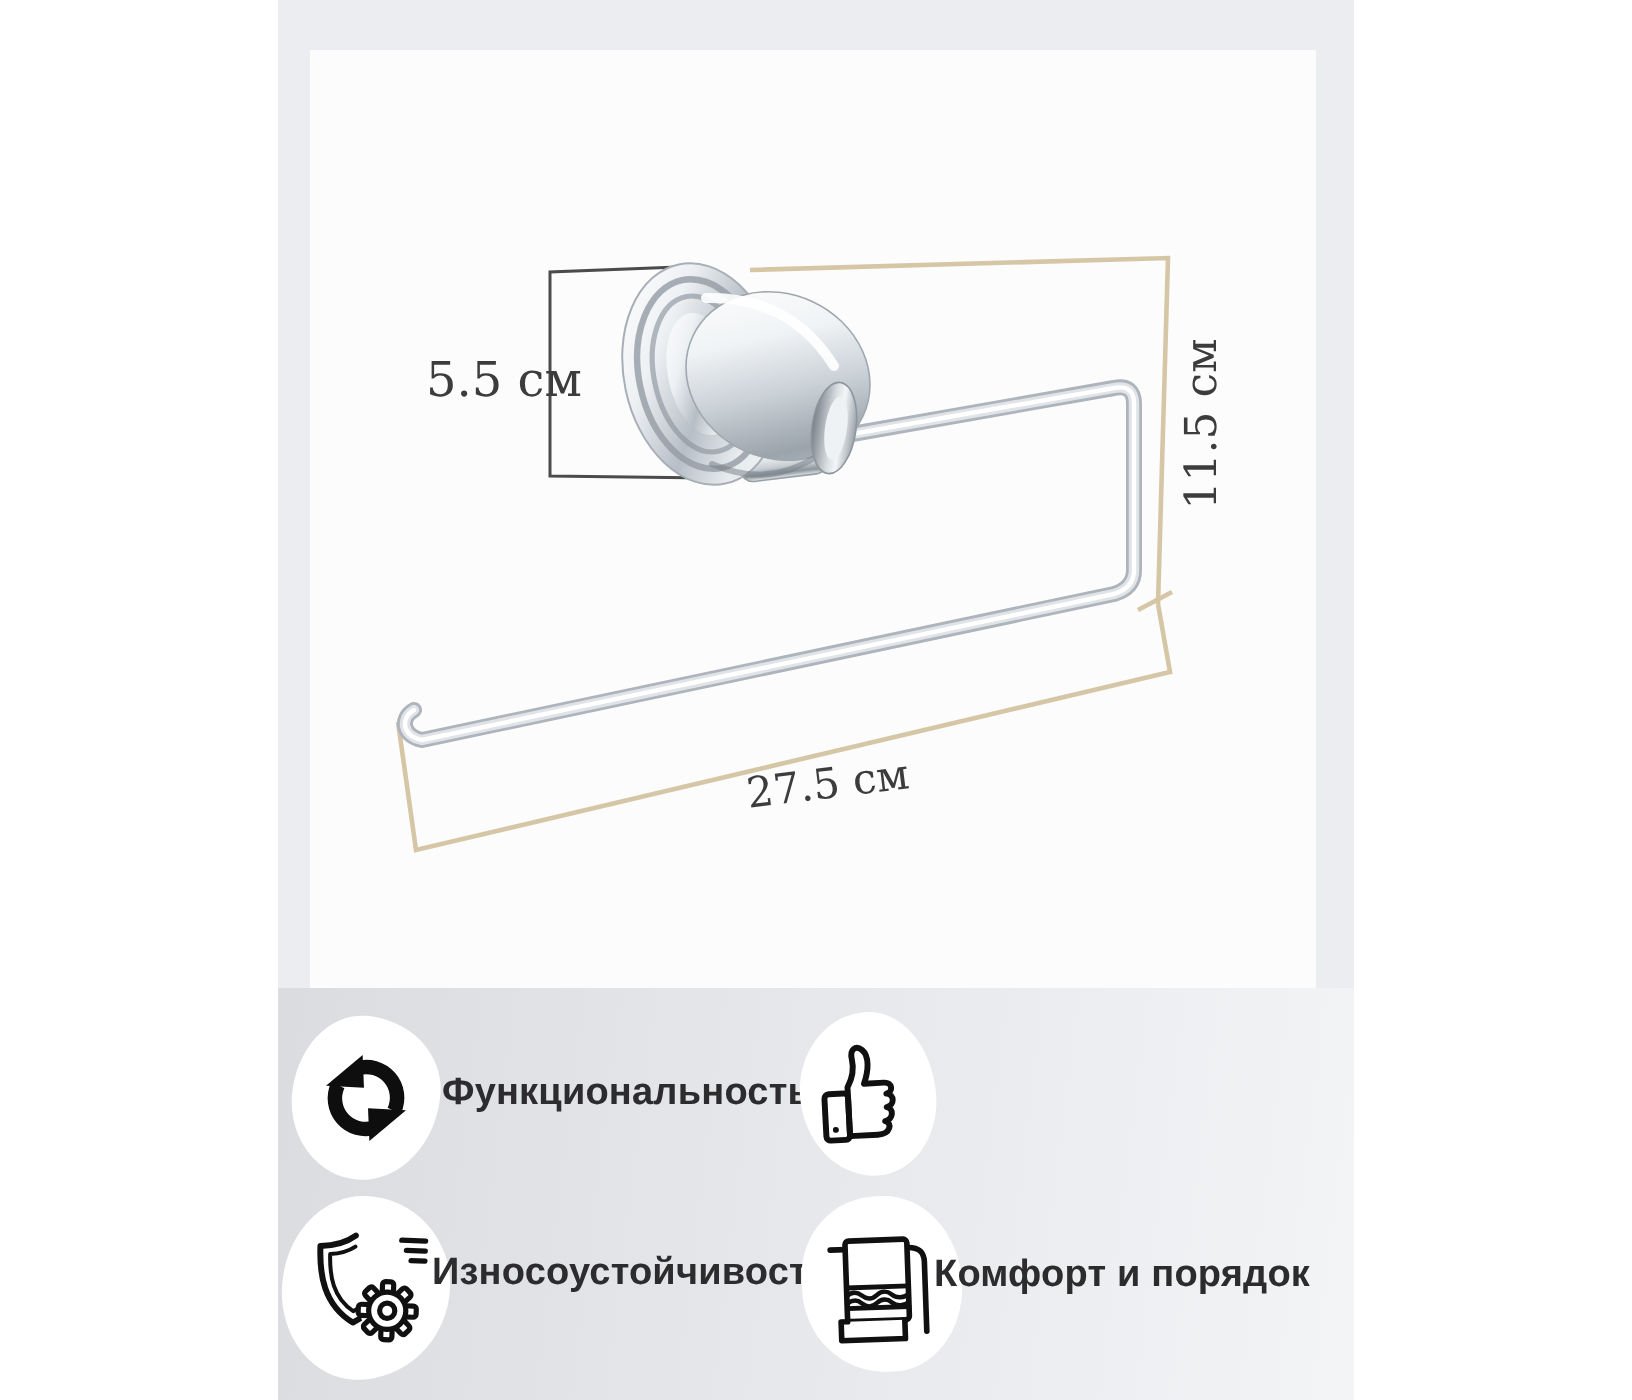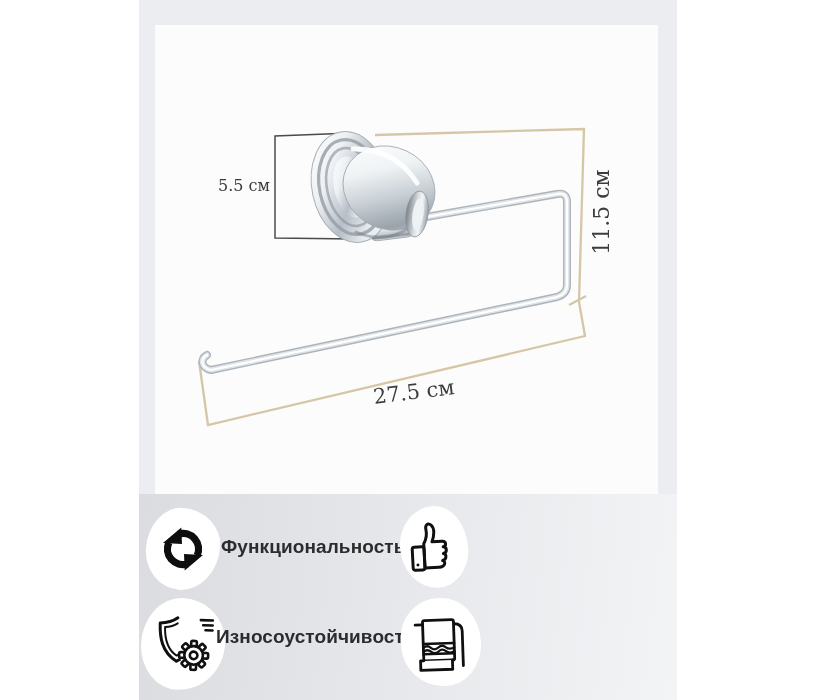--- a/index.html
+++ b/index.html
@@ -3,21 +3,21 @@
 <meta charset="utf-8">
 <style>
   html,body{margin:0;padding:0;background:#ffffff;}
   .stage{position:relative;width:816px;height:700px;overflow:hidden;
          font-family:"Liberation Sans",sans-serif;}
   .band{position:absolute;left:139px;top:0;width:538px;height:700px;background:#ecedf0;}
   .photo-card{position:absolute;left:16px;top:25px;width:503px;height:469px;background:#fcfcfc;}
   .photo-card svg.product{position:absolute;left:0;top:0;}
   .dim{position:absolute;font-family:"DejaVu Serif","Liberation Serif",serif;
        color:#3c3c3c;text-align:center;white-space:nowrap;}
-  .dim-w{left:58px;top:151px;width:62px;font-size:16px;}
+  .dim-w{left:58px;top:151px;width:62px;font-size:24px;}
   .dim-h{left:397px;top:174px;width:100px;height:26px;font-size:22px;
          transform:rotate(-90deg);transform-origin:center;}
   .dim-l{left:211px;top:355px;width:96px;height:26px;font-size:21px;
          transform:rotate(-7deg);transform-origin:center;}
   .features{position:absolute;left:0;top:494px;width:538px;height:206px;
             background:linear-gradient(97deg,#dbdce0 0%,#e7e8eb 50%,#f3f4f6 100%);}
   .blob{position:absolute;background:#ffffff;display:flex;align-items:center;justify-content:center;}
   .blob-1{left:7px;top:14px;width:74px;height:82px;border-radius:46% 54% 52% 48% / 52% 44% 56% 48%;transform:rotate(4deg);}
   .blob-2{left:261px;top:12px;width:68px;height:82px;border-radius:52% 48% 46% 54% / 48% 54% 46% 52%;transform:rotate(-3deg);}
   .blob-3{left:2px;top:104px;width:84px;height:92px;border-radius:48% 52% 55% 45% / 52% 48% 52% 48%;transform:rotate(2deg);}
@@ -159,16 +159,17 @@
         <svg width="60" height="62" viewBox="0 0 64 64" fill="none" stroke="#101010" stroke-width="3" stroke-linejoin="round" stroke-linecap="round">
           <path d="M5 13 H46 C52 13 55 15.5 55 21 V58"></path>
           <rect x="13" y="8.5" width="33" height="43" rx="2" fill="#ffffff"></rect>
           <path stroke-width="2.6" d="M13 33.5 H46"></path>
           <path stroke-width="2.4" d="M13 37.8 C15.5 35.6 18.5 35.6 21 37.8 C23.5 40 26.5 40 29 37.8 C31.5 35.6 34.5 35.6 37 37.8 C39.5 40 43.5 40 46 37.8"></path>
           <path stroke-width="2.4" d="M13 42 C15.5 39.8 18.5 39.8 21 42 C23.5 44.2 26.5 44.2 29 42 C31.5 39.8 34.5 39.8 37 42 C39.5 44.2 43.5 44.2 46 42"></path>
           <path stroke-width="2.6" d="M13 44.5 H46"></path>
           <path d="M13 51.5 H9.5 V61.5 H43.5 V51.5" fill="#ffffff"></path>
         </svg>
       </div>
+      <div class="flabel flabel-4">Комфорт и порядок</div>
 
     </div>
   </div>
 </div>
 
 </body></html>

